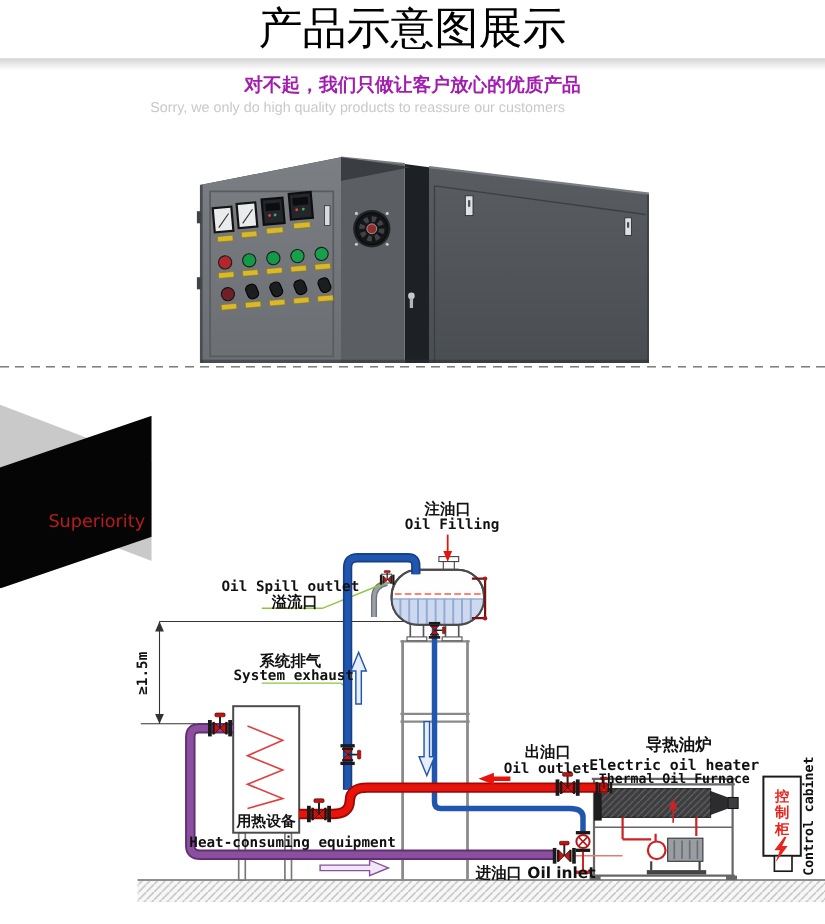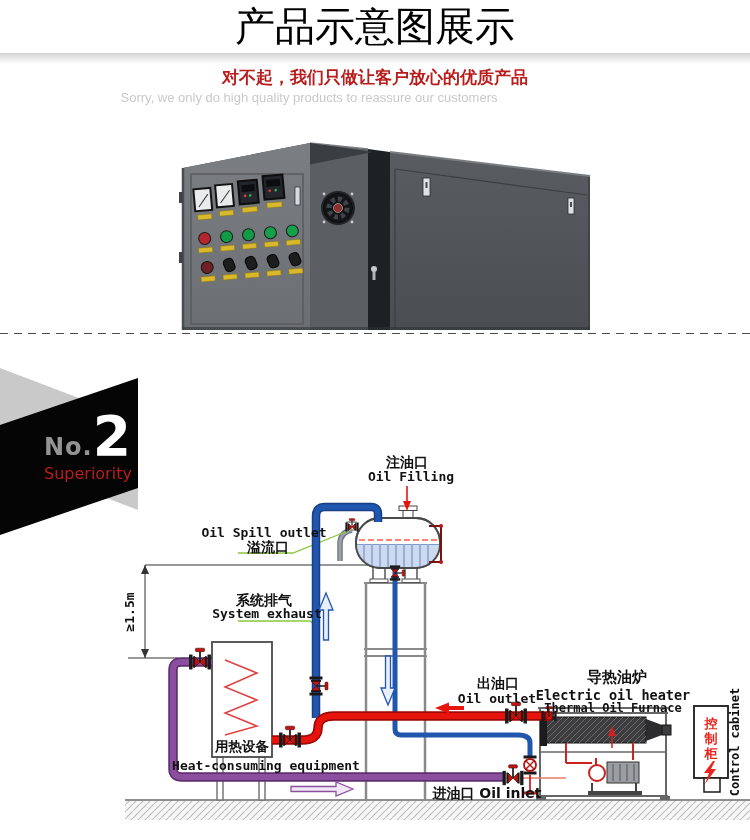--- a/index.html
+++ b/index.html
@@ -5,23 +5,23 @@
   html,body{margin:0;padding:0;background:#fff;}
   body{width:750px;height:840px;position:relative;overflow:hidden;
        font-family:"DejaVu Sans",sans-serif;}
   .abs{position:absolute;}
   
   #title{left:0;top:0;width:750px;text-align:center;font-size:40px;font-weight:400;
          color:#000;letter-spacing:0px;line-height:52px;}
   #title-shadow-band{left:0;top:53px;width:750px;height:11px;
          background:linear-gradient(to bottom,rgba(0,0,0,.17),rgba(0,0,0,0));}
   #subtitle{left:0;top:66px;width:750px;text-align:center;font-size:17px;
-         font-weight:600;color:#b91c1c;}
+         font-weight:600;color:#a21caf;}
   #subtitle-en{left:0;top:90px;width:618px;text-align:center;font-size:13px;
-         color:#c9c9c9;font-family:"Liberation Sans",sans-serif;}
+         color:#c9c9c9;font-family:"Liberation Sans",sans-serif;padding-left:16px;}
   
   #divider{left:0;top:333px;width:750px;height:1px;
          background:repeating-linear-gradient(to right,#4a4a4a 0 8px,transparent 8px 14px);}
   
   #badge{left:0;top:368px;width:140px;height:170px;}
   #badge-gray{position:absolute;left:0;top:0;width:138px;height:142px;background:#c9c9c9;
          clip-path:polygon(0 0,100% 37%,100% 100%,0 63%);}
   #badge-black{position:absolute;left:0;top:10px;width:138px;height:157px;background:#050505;
          clip-path:polygon(0 30%,100% 0,100% 70%,0 100%);}
   #badge-no2{position:absolute;left:44px;top:44px;display:flex;align-items:baseline;}
@@ -146,24 +146,20 @@
     </g>
   </g>
   <rect x="10" y="195" width="407" height="3" fill="#2e3134" opacity="0.55"></rect>
 </svg>
 
 <div class="abs" id="divider"></div>
 
 <div class="abs" id="badge">
   <div id="badge-gray"></div>
   <div id="badge-black"></div>
-  <div id="badge-no2">
-    <span class="no">No.</span>
-      <span class="num">2</span>
-  </div>
   <div id="badge-cap">Superiority</div>
 </div>
 
 <svg class="abs" style="left:0;top:440px" width="750" height="390" viewBox="0 0 750 390">
   <defs>
     <pattern id="hatch" width="7" height="7" patternUnits="userSpaceOnUse">
       <path d="M0,7 L7,0" stroke="#bdbdbd" stroke-width="1.2"></path>
     </pattern>
     <pattern id="vhatch" width="6" height="6" patternUnits="userSpaceOnUse">
       <path d="M0,6 L6,0" stroke="#6a6a6c" stroke-width="1"></path>

